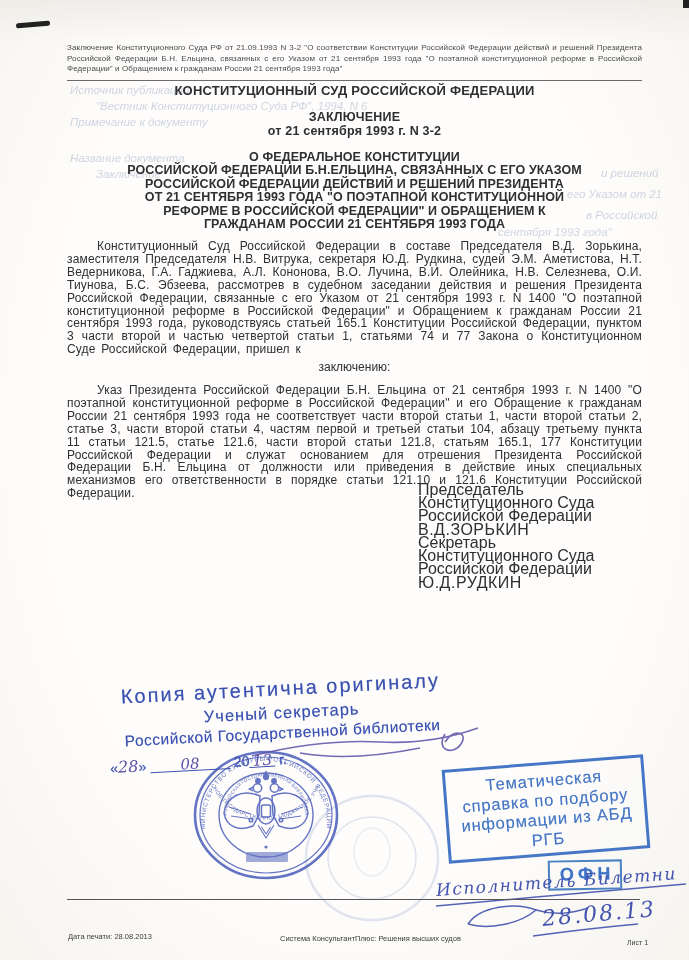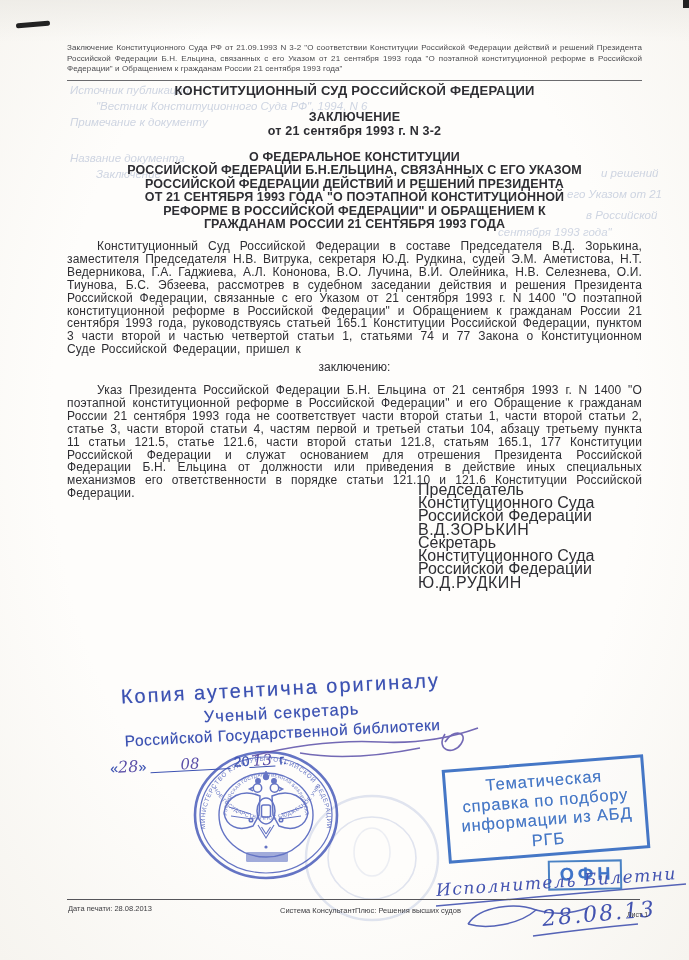--- a/index.html
+++ b/index.html
@@ -19,21 +19,21 @@
   
   .smallprint{font-size:8px; line-height:10.5px; color:#4a4a4e; text-align:justify; letter-spacing:.1px;}
   .rule{height:1px; background:#6b6b6e;}
   .center{text-align:center;}
   .b{font-weight:bold;}
   .doc-title{font-size:13px; letter-spacing:.2px;}
   .doc-sub{font-size:12.5px; line-height:13.4px; letter-spacing:.1px;}
   .body-par{font-size:12px; line-height:12.9px; text-align:justify; text-indent:30px; word-spacing:2.2px; letter-spacing:.15px;}
   .sig{font-size:16px; line-height:13.2px; text-align:left;}
   .sig .name{letter-spacing:.5px;}
-  .footnote{font-size:7.5px; color:#3c3c40;}
+  .footnote{font-size:7.5px; color:#3c3c40;margin-top:28px;}
   
   .ghost{color:#bfc8da; opacity:.75; filter:blur(.3px); font-size:11.5px; white-space:nowrap;font-style:italic;}
   
   .cert{
     color:#3c52b2; text-align:center; transform:rotate(-3deg); transform-origin:0 0;
     text-shadow:0 0 .7px rgba(60,82,178,.55);
   }
   .cert .l1{font-size:20px; letter-spacing:2px;}
   .cert .l2{font-size:16.5px; letter-spacing:1px; margin-top:3px;}
   .cert .l3{font-size:15.5px; letter-spacing:.5px; margin-top:2px;}

